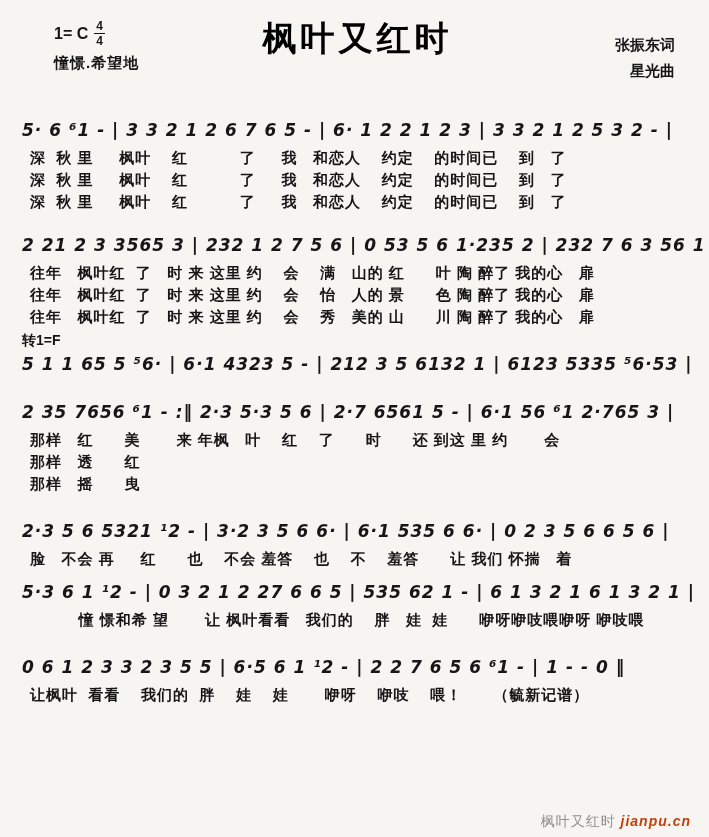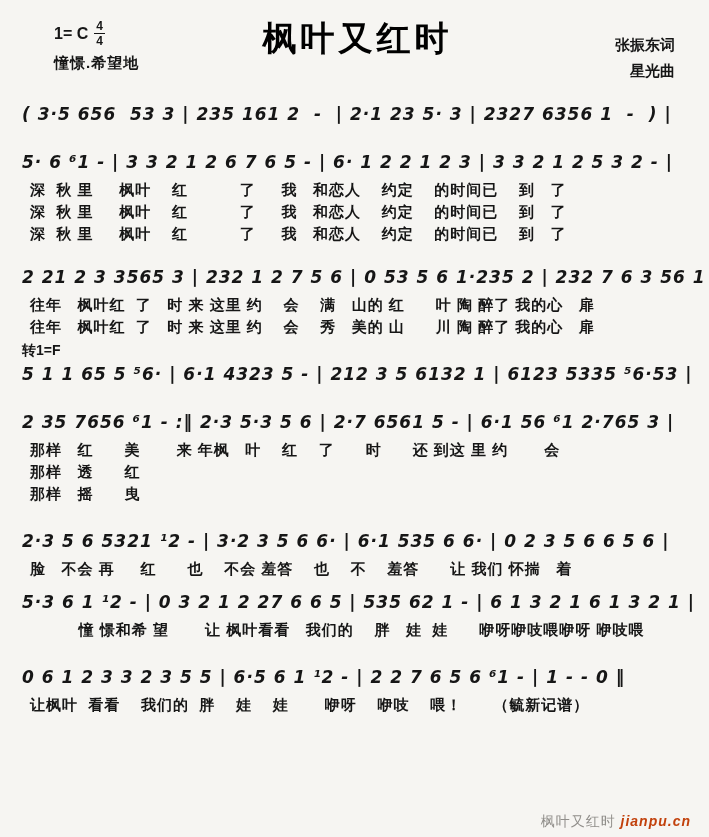--- a/index.html
+++ b/index.html
@@ -71,37 +71,35 @@
     </div>
     <div class="hdr-center">
       <div class="song-title">枫叶又红时</div>
     </div>
     <div class="hdr-right">
       <div>张振东词</div>
       <div>星光曲</div>
     </div>
   </div>
 
-  <div class="system sys-gap-a">
-    <div class="notation">( 3·5 656  53 3 | 235 161 2  -  | 2·1 23 5· 3 | 2327 6356 1  -  ) |</div>
-  </div>
 
   <div class="system sys-gap-b">
     <div class="notation">5· 6 ⁶1 - | 3 3 2 1 2 6 7 6 5 - | 6· 1 2 2 1 2 3 | 3 3 2 1 2 5 3 2 - |</div>
     <div class="lyr-block">
       <div class="lyrics">深  秋 里     枫叶    红          了     我   和恋人    约定    的时间已    到   了</div>
       <div class="lyrics">深  秋 里     枫叶    红          了     我   和恋人    约定    的时间已    到   了</div>
       <div class="lyrics">深  秋 里     枫叶    红          了     我   和恋人    约定    的时间已    到   了</div>
     </div>
   </div>
 
   <div class="system sys-gap-c">
     <div class="notation">2 21 2 3 3565 3 | 232 1 2 7 5 6 | 0 53 5 6 1·235 2 | 232 7 6 3 56 1 - |</div>
     <div class="lyr-block">
       <div class="lyrics">往年   枫叶红  了   时 来 这里 约    会    满   山的 红      叶 陶 醉了 我的心   扉</div>
+      <div class="lyrics">往年   枫叶红  了   时 来 这里 约    会    怡   人的 景      色 陶 醉了 我的心   扉</div>
       <div class="lyrics">往年   枫叶红  了   时 来 这里 约    会    秀   美的 山      川 陶 醉了 我的心   扉</div>
     </div>
   </div>
 
   <div class="system">
     <div class="keychange">转1=F</div>
     <div class="notation">5 1 1 65 5 ⁵6· | 6·1 4323 5 - | 212 3 5 6132 1 | 6123 5335 ⁵6·53 |</div>
   </div>
 
   <div class="system sys-gap-b">

